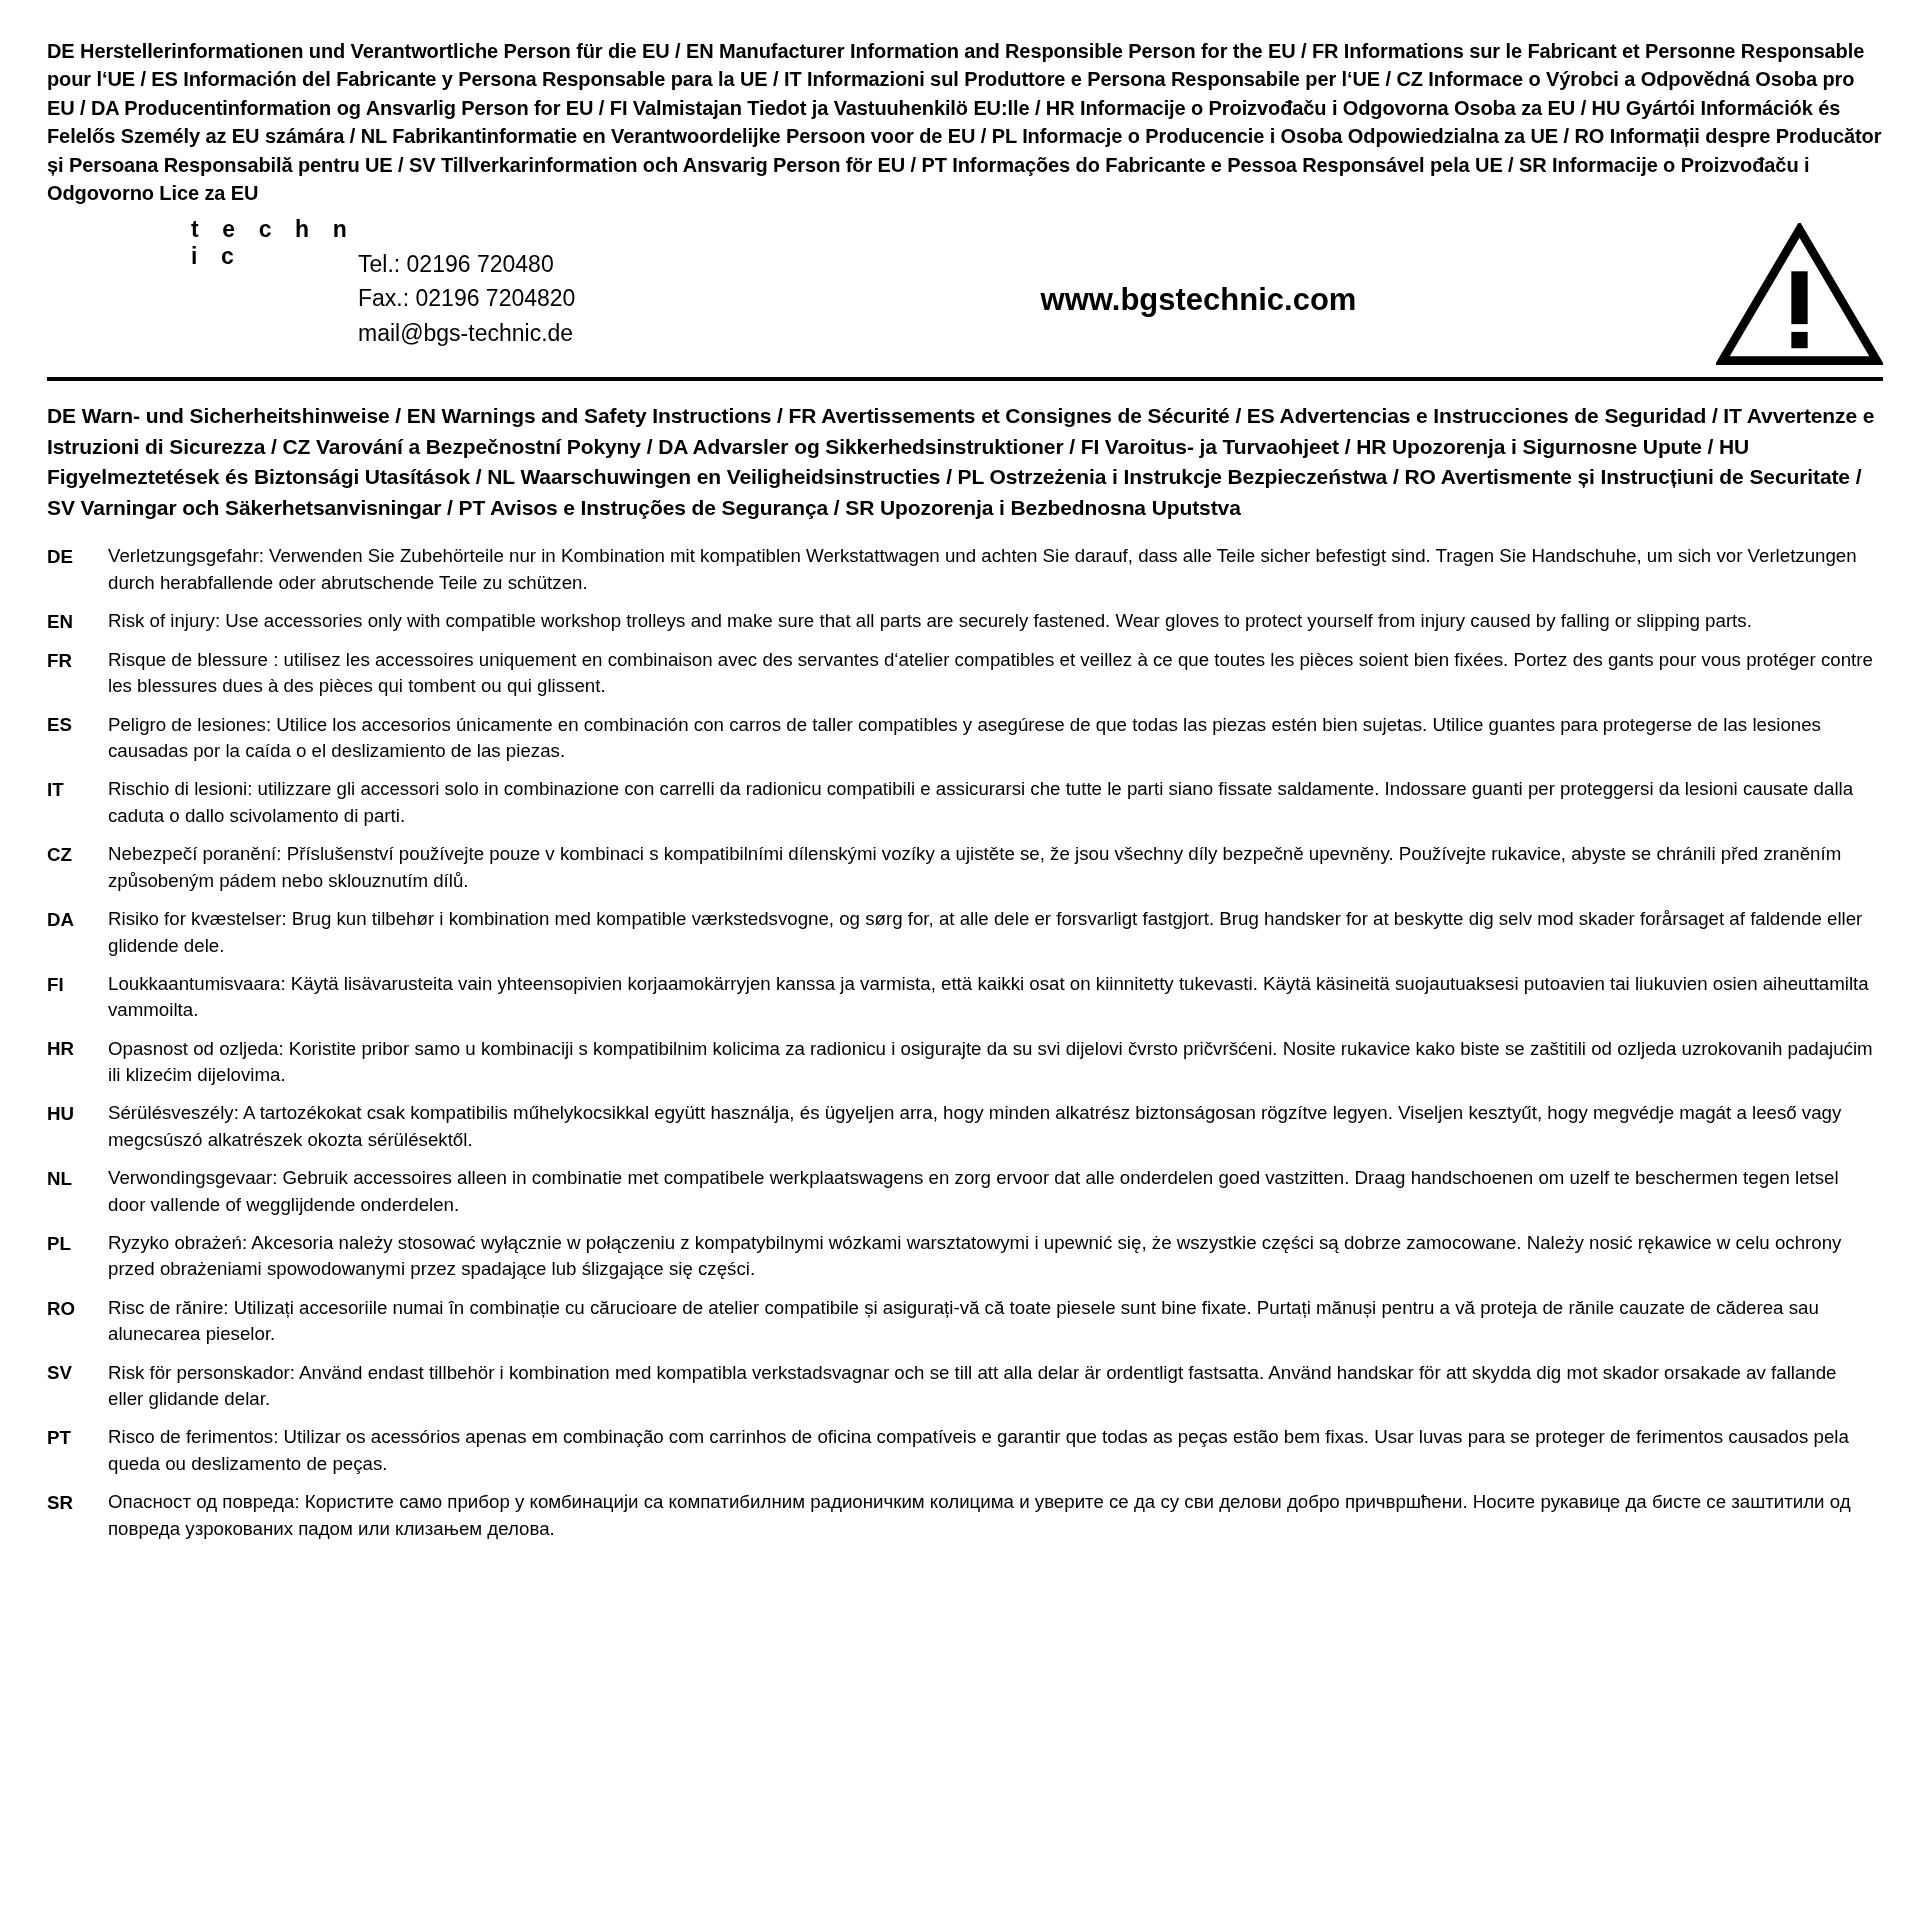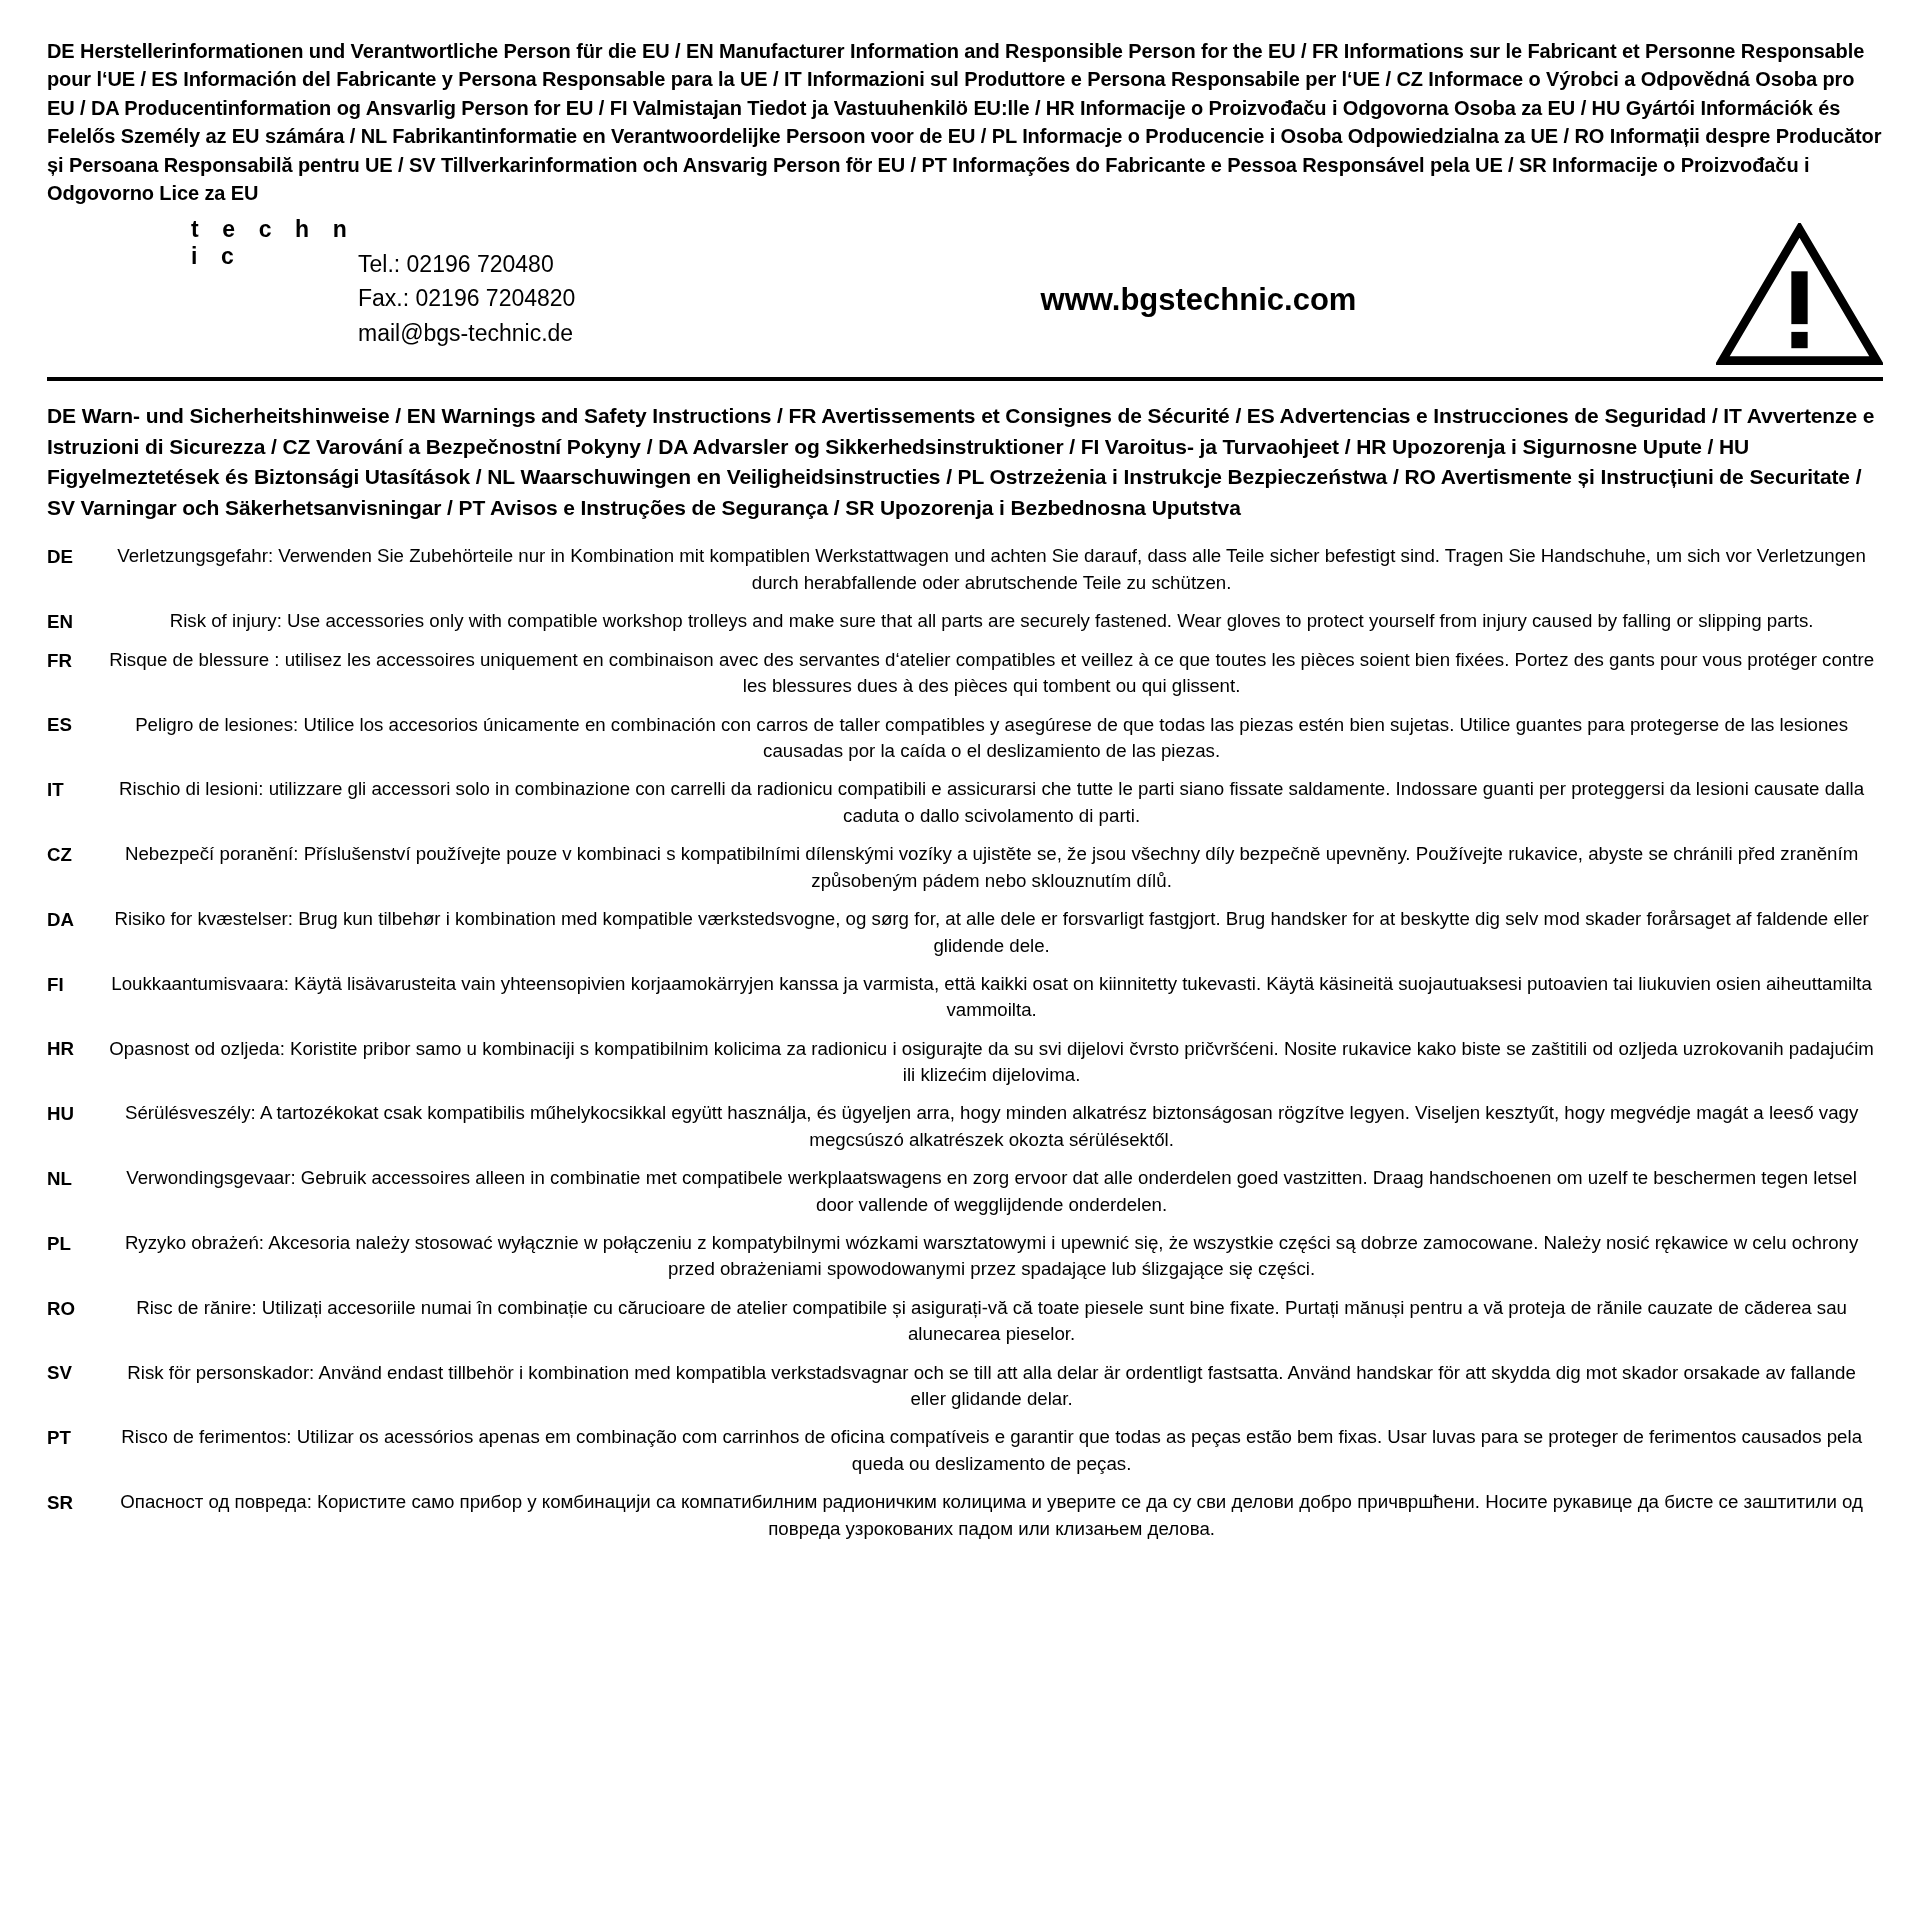--- a/index.html
+++ b/index.html
@@ -120,21 +120,21 @@
     flex: 0 0 61px;
     font-size: 18.7px;
     font-weight: bold;
     line-height: 1.42;
     padding-top: 0.8px;
   }
   .lang-text {
     flex: 1 1 auto;
     font-size: 18.7px;
     line-height: 1.42;
-    text-align: center;
+    text-align: left;
     padding-right: 7.8px;
   }
 </style>
 </head>
 <body>
 
 <div class="page">
 
   <div class="top-heading">DE Herstellerinformationen und Verantwortliche Person für die EU  /  EN Manufacturer Information and Responsible Person for the EU  /  FR Informations sur le Fabricant et Personne Responsable pour l‘UE  /  ES Información del Fabricante y Persona Responsable para la UE  /  IT Informazioni sul Produttore e Persona Responsabile per l‘UE  /  CZ Informace o Výrobci a Odpovědná Osoba pro EU  /  DA Producentinformation og Ansvarlig Person for EU  /  FI Valmistajan Tiedot ja Vastuuhenkilö EU:lle  /  HR Informacije o Proizvođaču i Odgovorna Osoba za EU  /  HU Gyártói Információk és Felelős Személy az EU számára  /  NL Fabrikantinformatie en Verantwoordelijke Persoon voor de EU  /  PL Informacje o Producencie i Osoba Odpowiedzialna za UE  /  RO Informații despre Producător și Persoana Responsabilă pentru UE  /  SV Tillverkarinformation och Ansvarig Person för EU  /  PT Informações do Fabricante e Pessoa Responsável pela UE  /  SR Informacije o Proizvođaču i Odgovorno Lice za EU</div>
 

